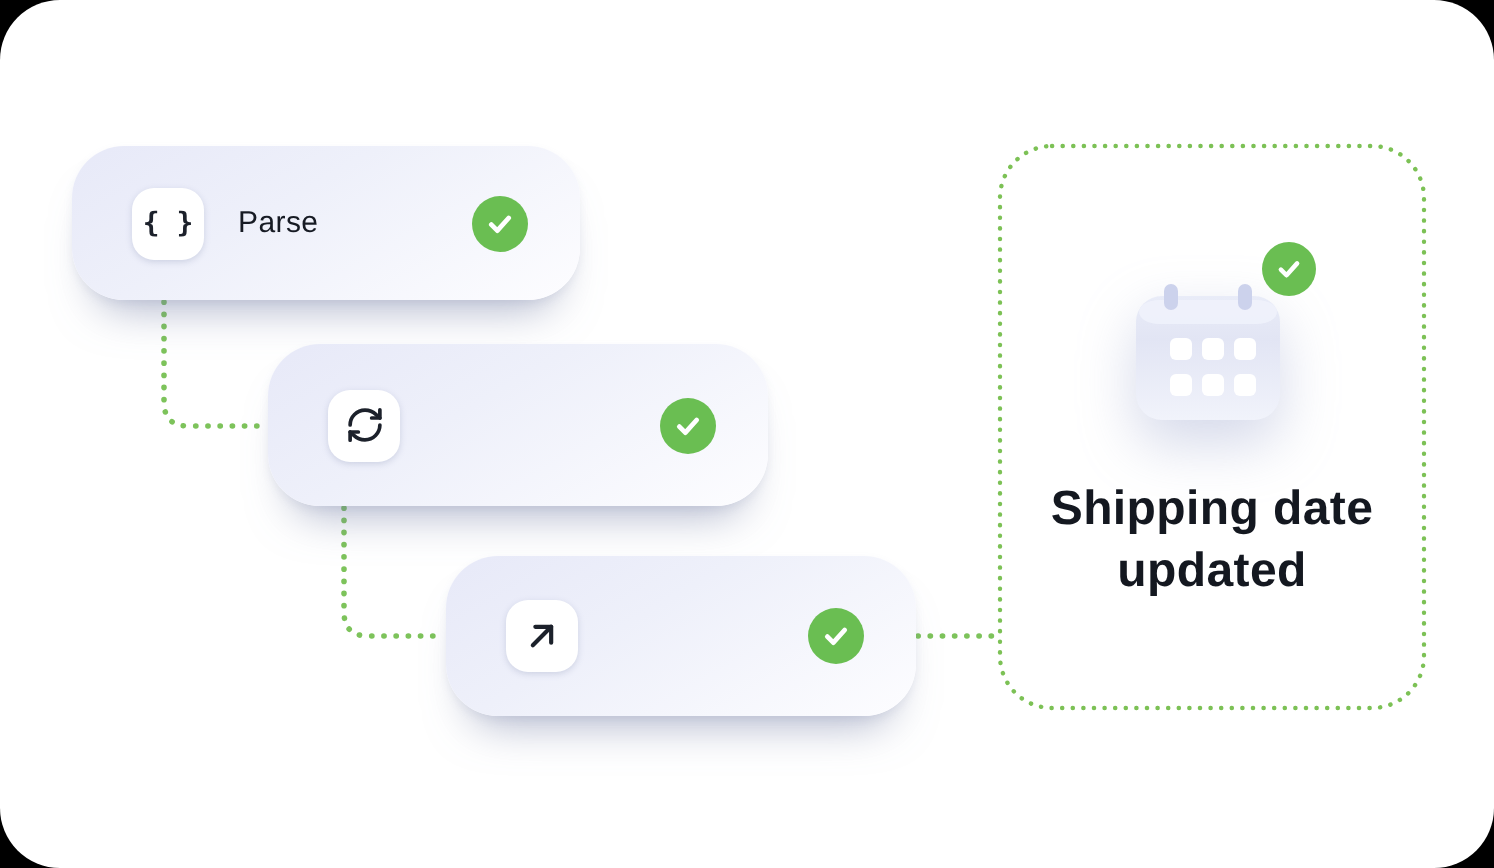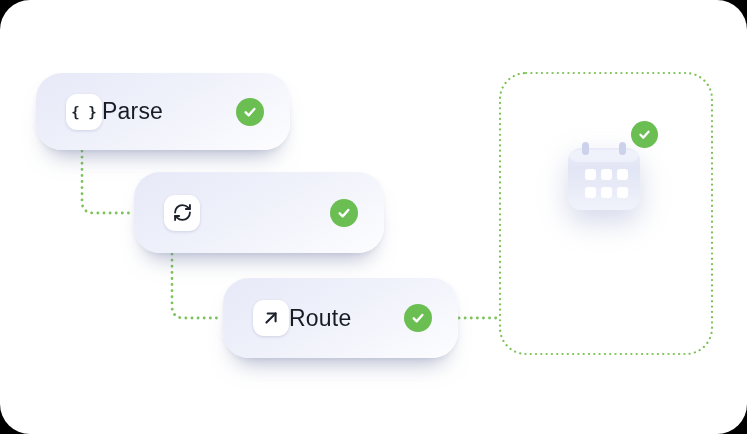--- a/index.html
+++ b/index.html
@@ -20,21 +20,21 @@
   .step-update{left:134px;top:172px;width:250px;height:81px;}
   .step-route {left:223px;top:278px;width:235px;height:80px;}
 
   .icon-tile{
     width:36px;height:36px;border-radius:11px;background:#ffffff;flex:0 0 auto;
     display:flex;align-items:center;justify-content:center;
     box-shadow:0 1px 3px rgba(130,140,175,0.3);
     color:#1c212b;
   }
   .braces-glyph{font-family:"DejaVu Sans Mono",monospace;font-weight:bold;font-size:14px;letter-spacing:0px;color:#1c212b;}
-  .step-label{margin-left:0;font-size:23px;font-weight:500;color:#171b24;letter-spacing:0.2px;}
+  .step-label{margin-left:17px;font-size:15px;font-weight:500;color:#171b24;letter-spacing:0.2px;}
   .check-chip{
     margin-left:auto;width:28px;height:28px;border-radius:50%;
     display:flex;align-items:center;justify-content:center;flex:0 0 auto;
   }
 
   
   .result-panel{position:absolute;left:499px;top:72px;width:214px;height:283px;}
   .calendar-wrap{position:absolute;left:69px;top:70px;width:72px;height:68px;
     filter:drop-shadow(0 12px 14px rgba(145,155,200,0.38));}
   .result-badge{position:absolute;left:132px;top:49px;width:27px;height:27px;border-radius:50%;
@@ -85,21 +85,20 @@
     </span>
   </div>
 
   <div class="step-card step-route">
     <div class="icon-tile">
       <svg width="20" height="20" viewBox="0 0 24 24" fill="none" stroke="#1c212b" stroke-width="2.5" stroke-linecap="round" stroke-linejoin="round">
         <path d="M6.5 17.5 L17.5 6.5"></path>
         <path d="M8 6.5 H17.5 V16"></path>
       </svg>
     </div>
-    <span class="step-label">Route</span>
     <span class="check-chip" style="background:#6abe52;">
       <svg width="16" height="16" viewBox="0 0 24 24">
         <path d="M5.5 12.5 L10 17 L18.5 7.5" fill="none" stroke="#ffffff" stroke-width="3.6" stroke-linecap="round" stroke-linejoin="round"></path>
       </svg>
     </span>
   </div>
 
   <div class="result-panel">
     <div class="calendar-wrap">
       <svg width="72" height="68" viewBox="0 0 72 68" xmlns="http://www.w3.org/2000/svg">
@@ -122,15 +121,17 @@
           <rect x="33" y="45" width="11" height="11" rx="3"></rect>
           <rect x="49" y="45" width="11" height="11" rx="3"></rect>
         </g>
       </svg>
     </div>
     <span class="result-badge" style="background:#6abe52;">
       <svg width="15" height="15" viewBox="0 0 24 24">
         <path d="M5.5 12.5 L10 17 L18.5 7.5" fill="none" stroke="#ffffff" stroke-width="3.6" stroke-linecap="round" stroke-linejoin="round"></path>
       </svg>
     </span>
+    <div class="result-title">Shipping date
+updated</div>
   </div>
 
 </div>
 
 </body></html>

